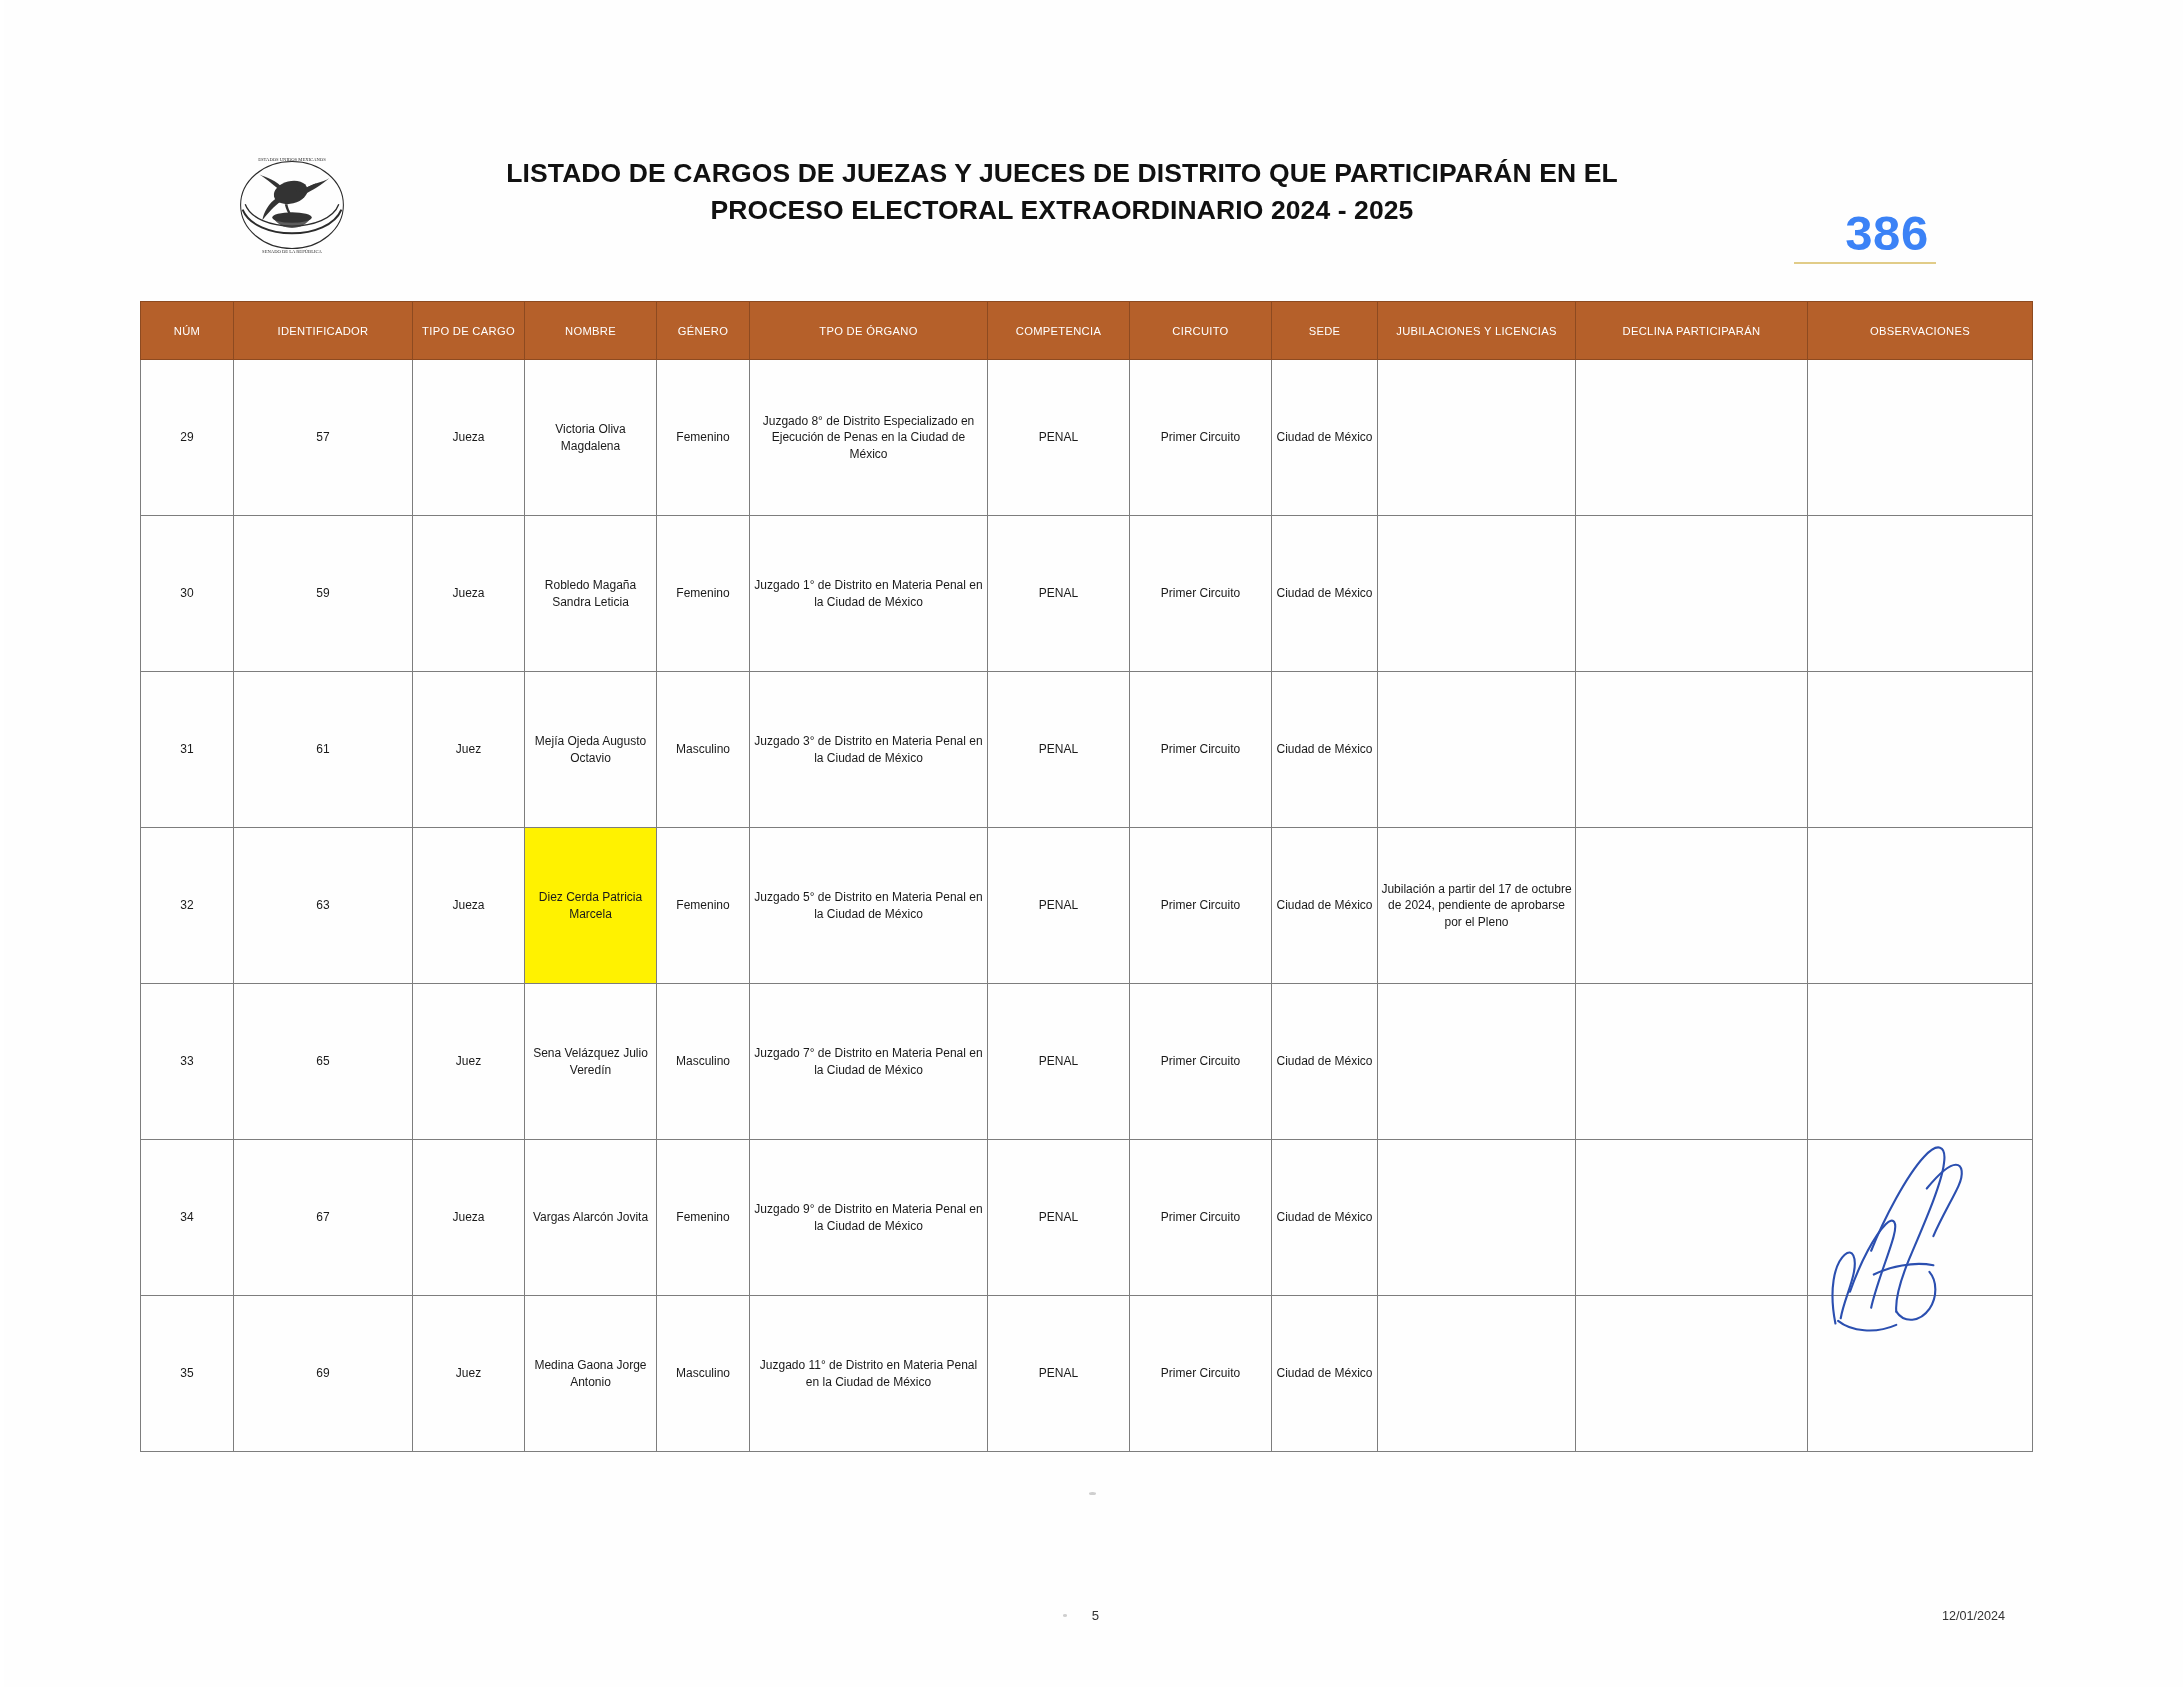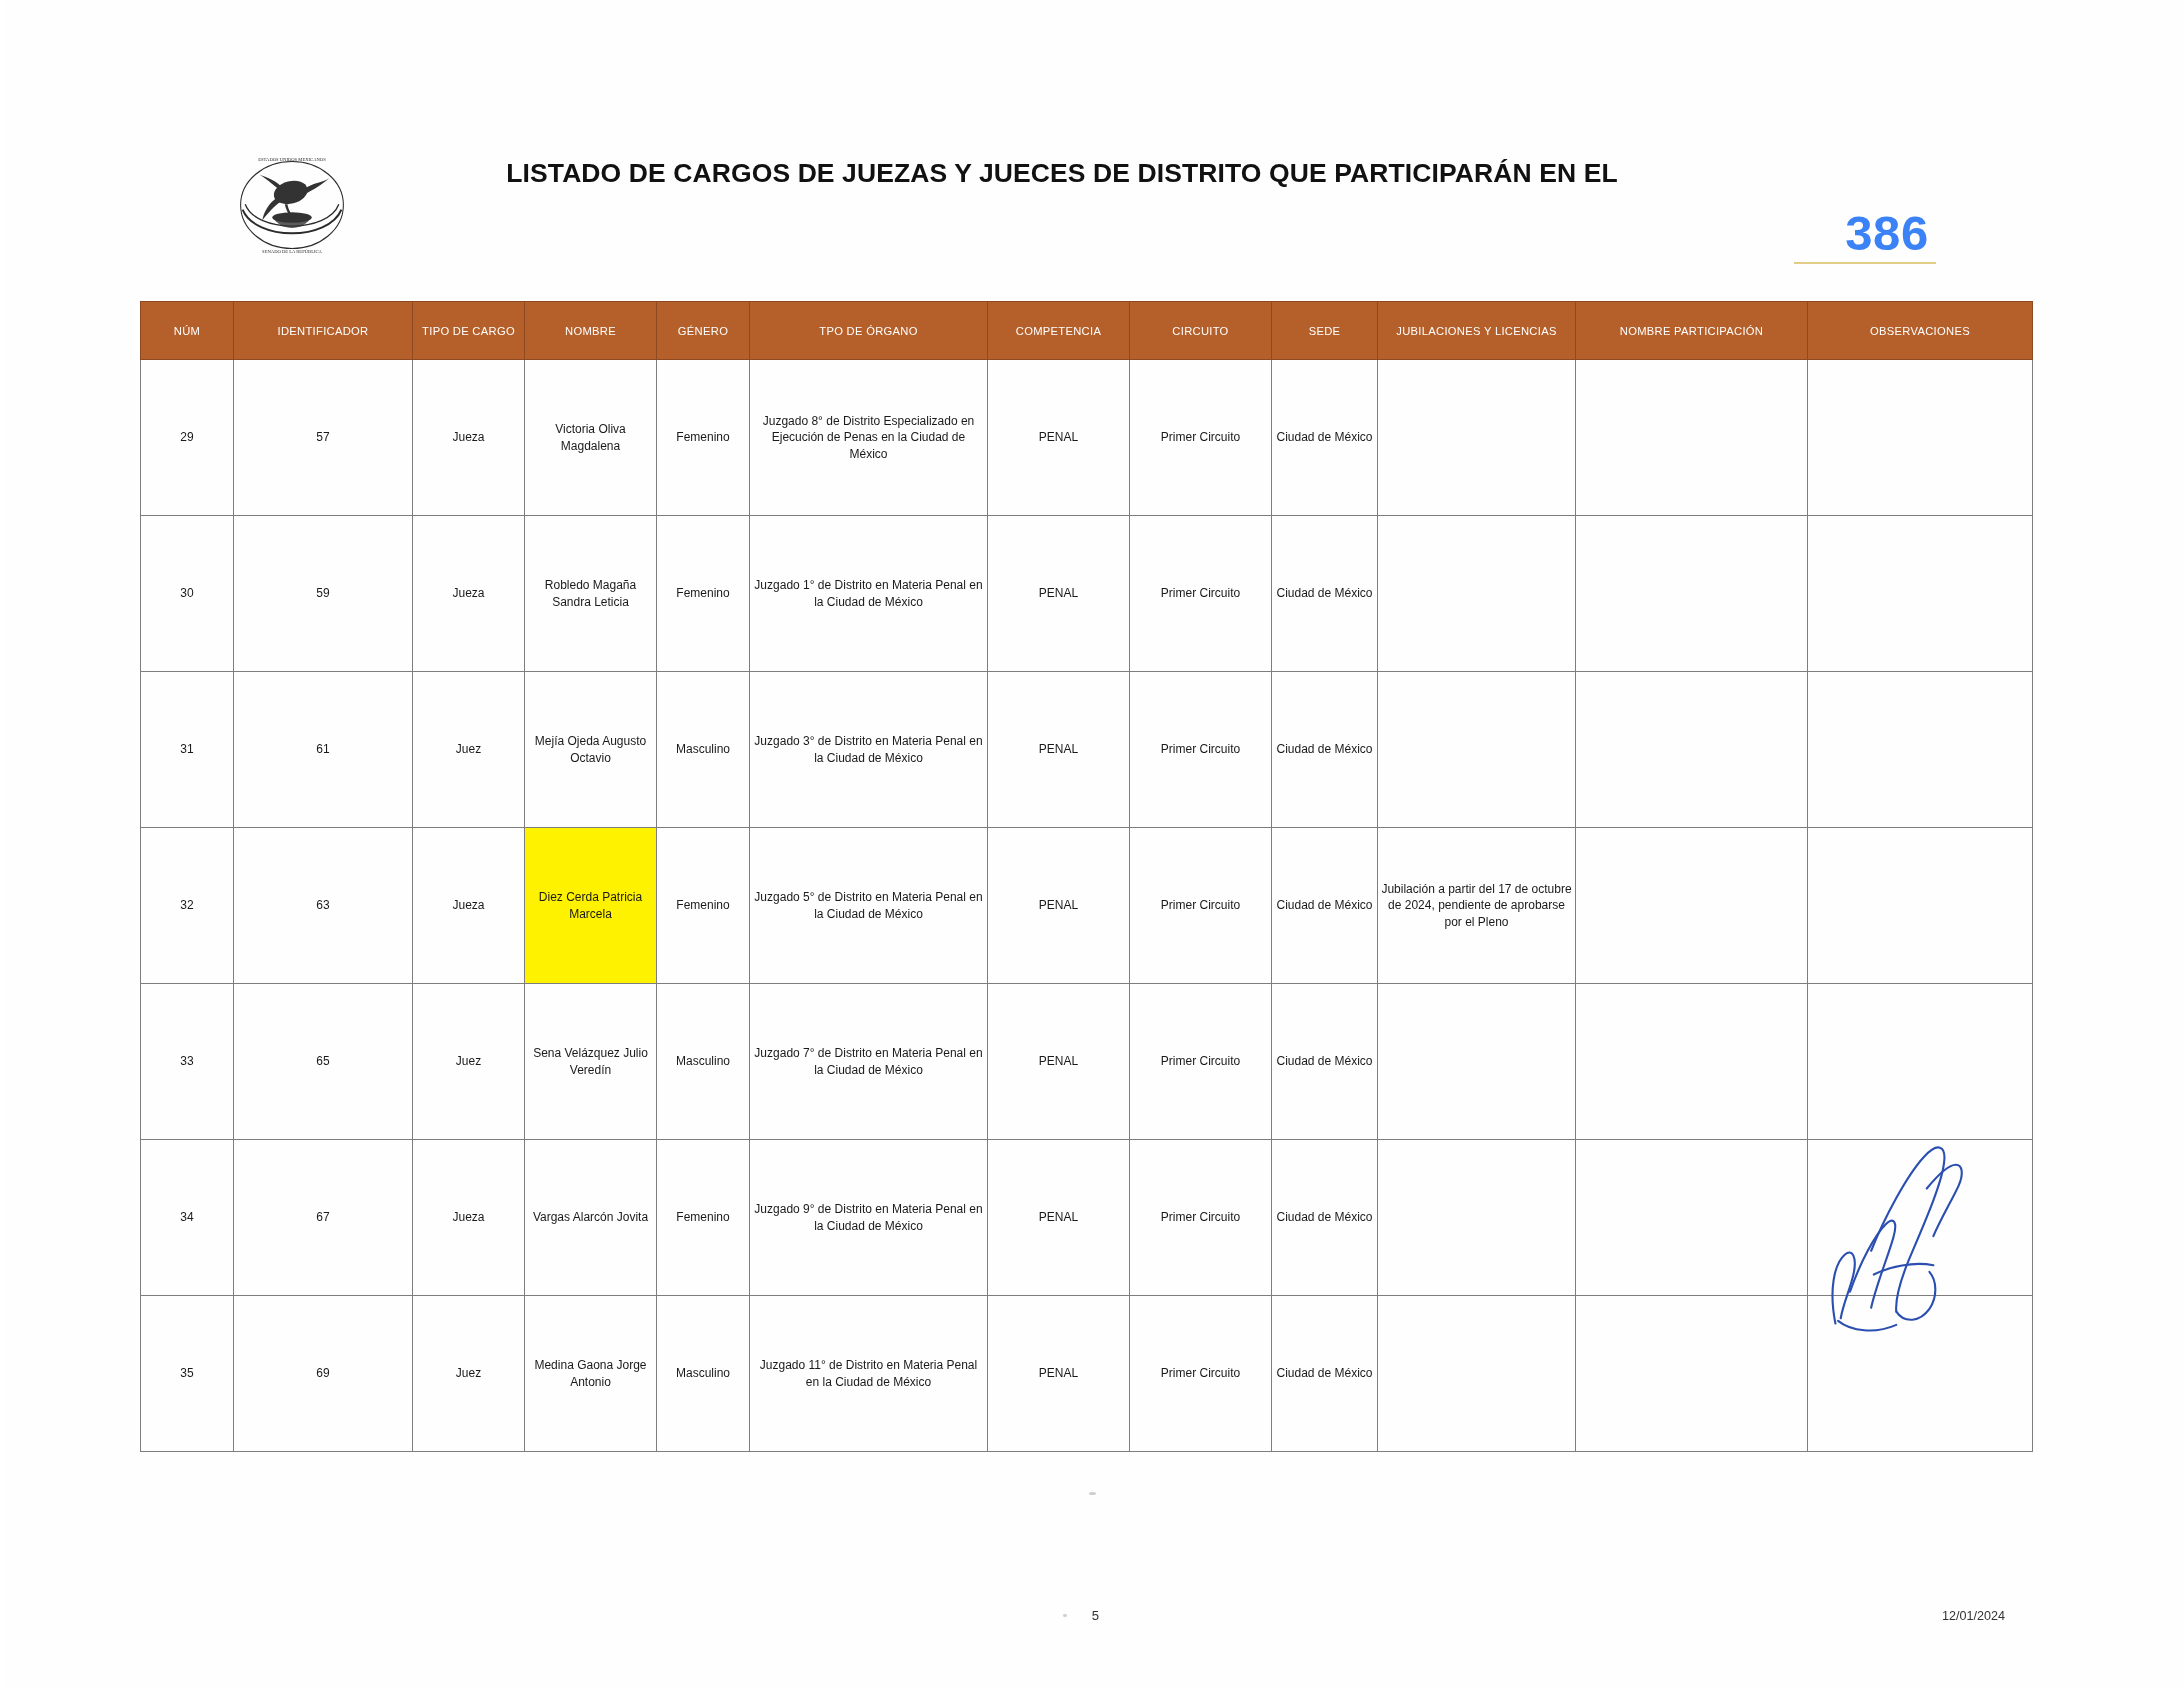--- a/index.html
+++ b/index.html
@@ -188,20 +188,21 @@
         </g>
         <g fill="#2b2b2b" font-family="Liberation Serif, serif" font-size="7">
           <text x="115" y="18" text-anchor="middle">ESTADOS UNIDOS MEXICANOS</text>
           <text x="115" y="158" text-anchor="middle">SENADO DE LA REPÚBLICA</text>
         </g>
       </svg>
     </div>
 
     <div class="title-block">
       <div class="title-line">LISTADO DE CARGOS DE JUEZAS Y JUECES DE DISTRITO QUE PARTICIPARÁN EN EL</div>
+      <div class="title-line">PROCESO ELECTORAL EXTRAORDINARIO 2024 - 2025</div>
     </div>
 
     <div class="page-number">386</div>
     <div class="page-number-underline"></div>
   </div>
 
   <div class="table-wrap">
     <table class="listado">
       <colgroup>
         <col class="c-num">
@@ -222,21 +223,21 @@
           <th>NÚM</th>
           <th>IDENTIFICADOR</th>
           <th>TIPO DE CARGO</th>
           <th>NOMBRE</th>
           <th>GÉNERO</th>
           <th>TPO DE ÓRGANO</th>
           <th>COMPETENCIA</th>
           <th>CIRCUITO</th>
           <th>SEDE</th>
           <th>JUBILACIONES Y LICENCIAS</th>
-          <th>NOMBRE PARTICIPACIÓN</th>
+          <th>DECLINA PARTICIPARÁN</th>
           <th>OBSERVACIONES</th>
         </tr>
       </thead>
       <tbody>
         <tr>
           <td class="cell-num">29</td>
           <td class="cell-id">57</td>
           <td>Jueza</td>
           <td>Victoria Oliva Magdalena</td>
           <td>Femenino</td>

